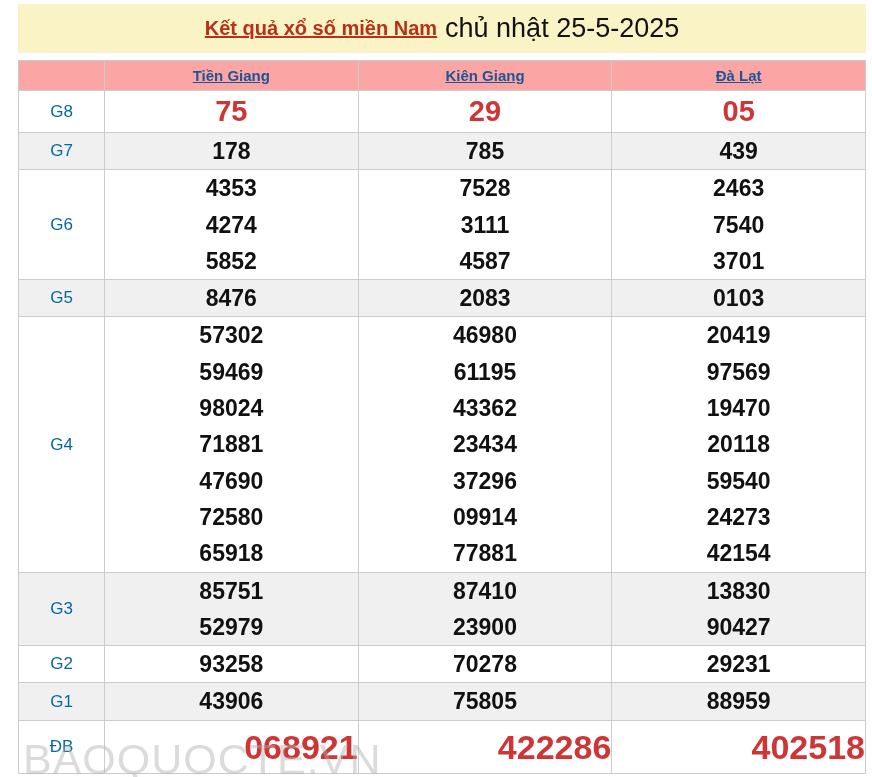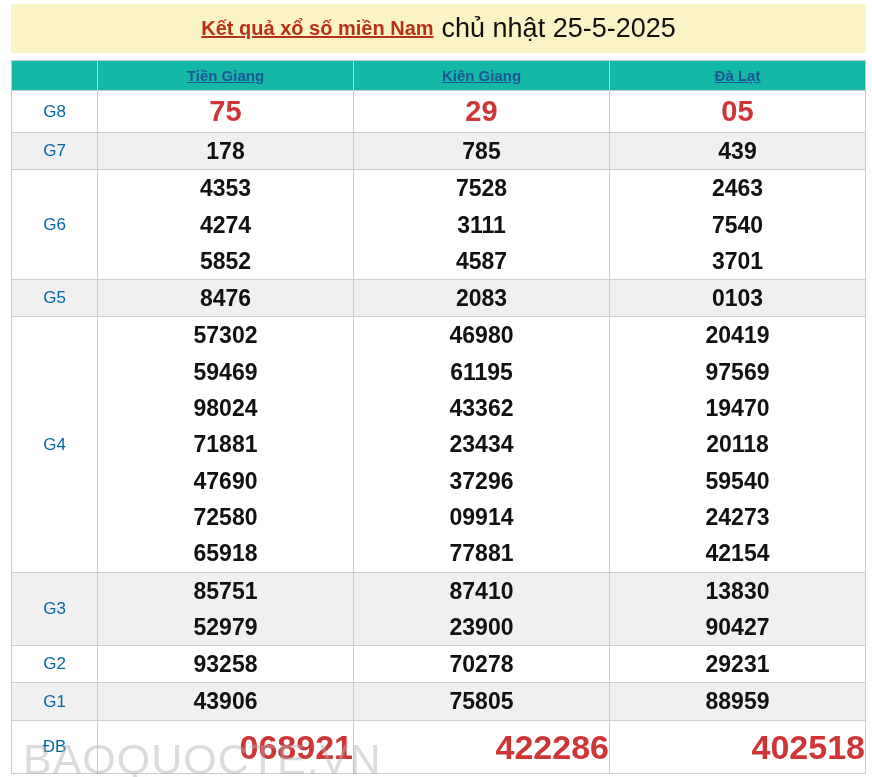--- a/index.html
+++ b/index.html
@@ -5,21 +5,21 @@
   * { box-sizing: border-box; margin: 0; padding: 0; }
   html, body { background: #ffffff; }
   body {
     width: 872px; height: 777px;
     font-family: "Liberation Sans", sans-serif;
     position: relative;
     overflow: hidden;
   }
   .page {
     position: absolute; inset: 0;
-    padding: 4px 6px 0 11px;
+    padding: 4px 6px 0 18px;
   }
   
   .title-band {
     background: #faf3c6;
     height: 49px;
     display: flex;
     align-items: center;
     justify-content: center;
     gap: 8px;
   }
@@ -44,21 +44,21 @@
   }
   table.results th, table.results td {
     border: 1px solid #cccccc;
     text-align: center;
     vertical-align: middle;
     padding: 0;
   }
   col.label-col { width: 86px; }
   thead th {
     height: 30px;
-    background: #14b8a6;
+    background: #fca5a5;
     font-size: 15px;
   }
   thead th a {
     color: #1d5596;
     font-weight: bold;
     text-decoration: underline;
     cursor: pointer;
   }
   tbody th {
     font-weight: normal;

